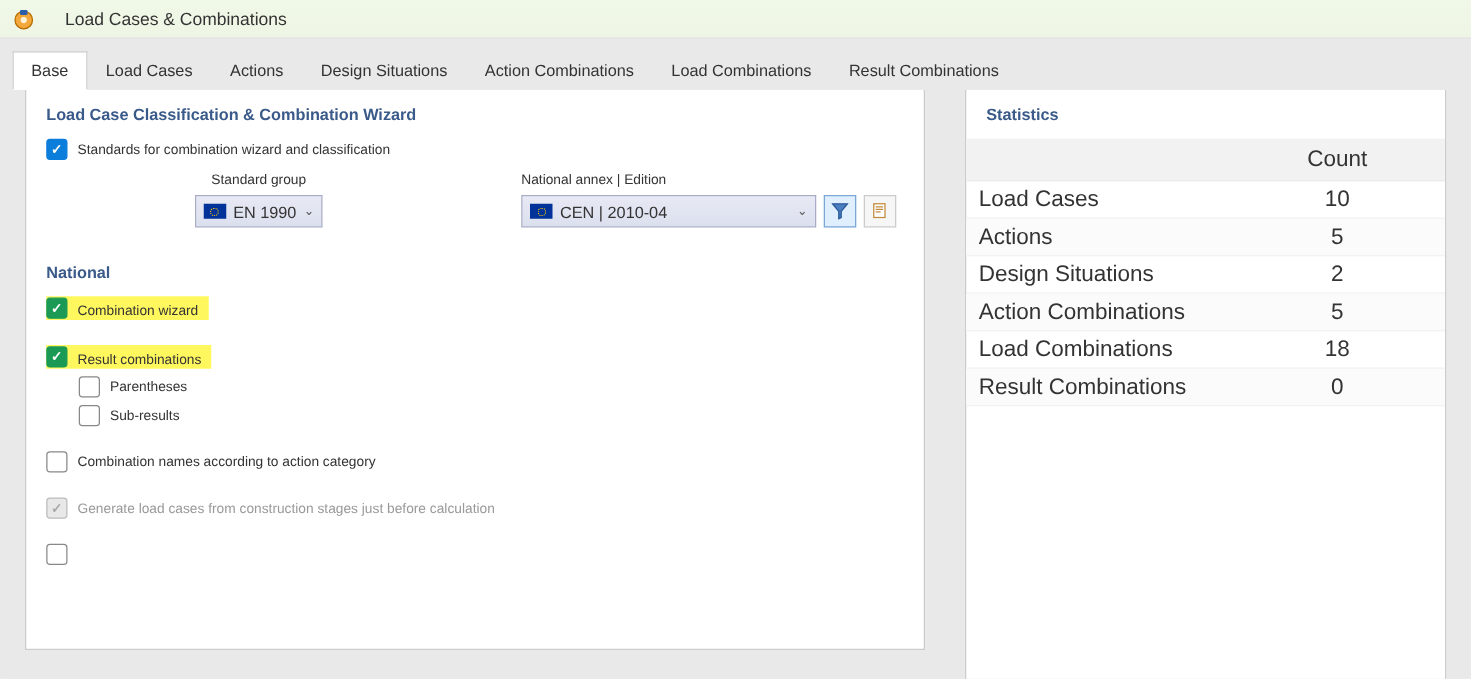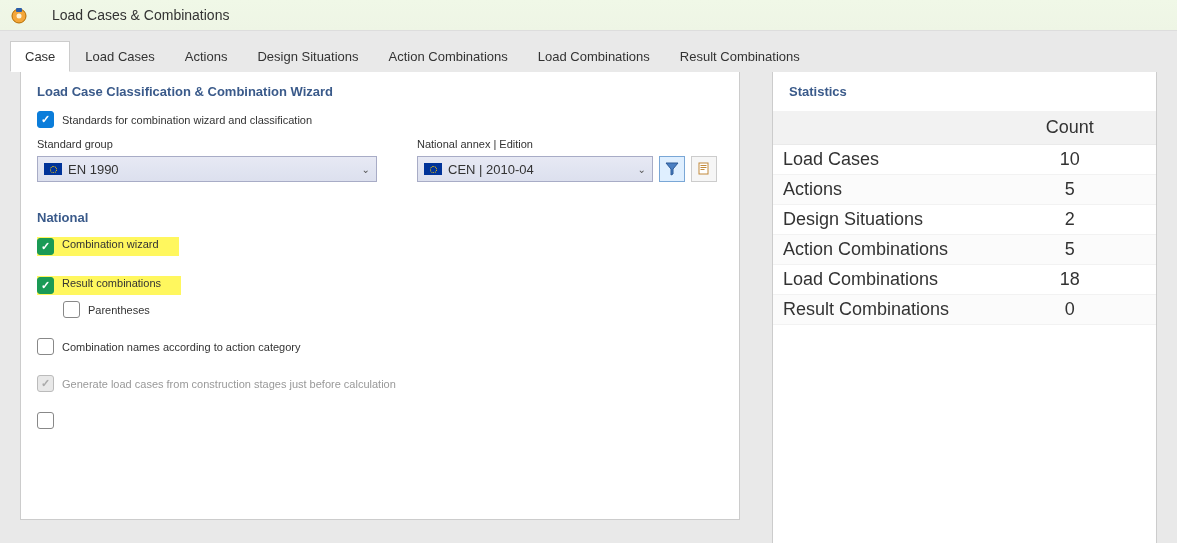--- a/index.html
+++ b/index.html
@@ -179,23 +179,23 @@
     align-items: center;
     justify-content: center;
     cursor: pointer;
   }
   .icon-btn.plain {
     border: 1px solid #ccc;
     background: #f6f6f6;
   }
   .hl {
     background: #fff75e;
-    padding: 1px 20px 1px 0;
+    padding: 1px 8px 1px 0;
     display: inline-flex;
-    align-items: flex-start;
+    align-items: flex-end;
     gap: 8px;
   }
   .indent {
     margin-left: 26px;
   }
   .options-group .row {
     margin-bottom: 6px;
   }
   .spacer {
     height: 14px;
@@ -243,40 +243,40 @@
       <circle cx="9" cy="10" r="7" fill="#f4a73b" stroke="#b56c00"></circle>
       <rect x="6" y="2" width="6" height="4" rx="1" fill="#2b5ea8"></rect>
       <circle cx="9" cy="10" r="2.5" fill="#fff3d6"></circle>
     </svg>
   </div>
   <div class="window-title">Load Cases &amp; Combinations</div>
 </div>
 
 <div class="toolbar-area">
   <div class="tabstrip">
-    <div class="tab active">Case</div>
+    <div class="tab active">Base</div>
     <div class="tab">Load Cases</div>
     <div class="tab">Actions</div>
     <div class="tab">Design Situations</div>
     <div class="tab">Action Combinations</div>
     <div class="tab">Load Combinations</div>
     <div class="tab">Result Combinations</div>
   </div>
 
   <div class="content-area">
     <div class="panel panel-left">
       <div class="section-title">Load Case Classification &amp; Combination Wizard</div>
 
       <div class="row">
         <div class="check checked"></div>
         <div class="field-label">Standards for combination wizard and classification</div>
       </div>
 
       <div class="form-row">
-        <div class="form-col" style="width:340px;">
+        <div class="form-col" style="width:340px;align-items:center;">
           <div class="field-label">Standard group</div>
           <div class="dropdown">
             <div class="flag">
                 <div class="flag-dots">
                   <span></span>
                 </div>
               </div>
             <div class="dropdown-text">EN 1990</div>
             <div class="dropdown-arrow">⌄</div>
           </div>
@@ -326,20 +326,24 @@
         <div class="row">
           <span class="hl">
             <div class="check checked-green"></div>
             <div class="field-label">Result combinations</div>
           </span>
         </div>
         <div class="row indent">
           <div class="check"></div>
           <div class="field-label">Parentheses</div>
         </div>
+        <div class="row indent">
+          <div class="check"></div>
+          <div class="field-label">Sub-results</div>
+        </div>
 
         <div class="spacer"></div>
 
         <div class="row">
           <div class="check"></div>
           <div class="field-label">Combination names according to action category</div>
         </div>
 
         <div class="spacer"></div>
 

